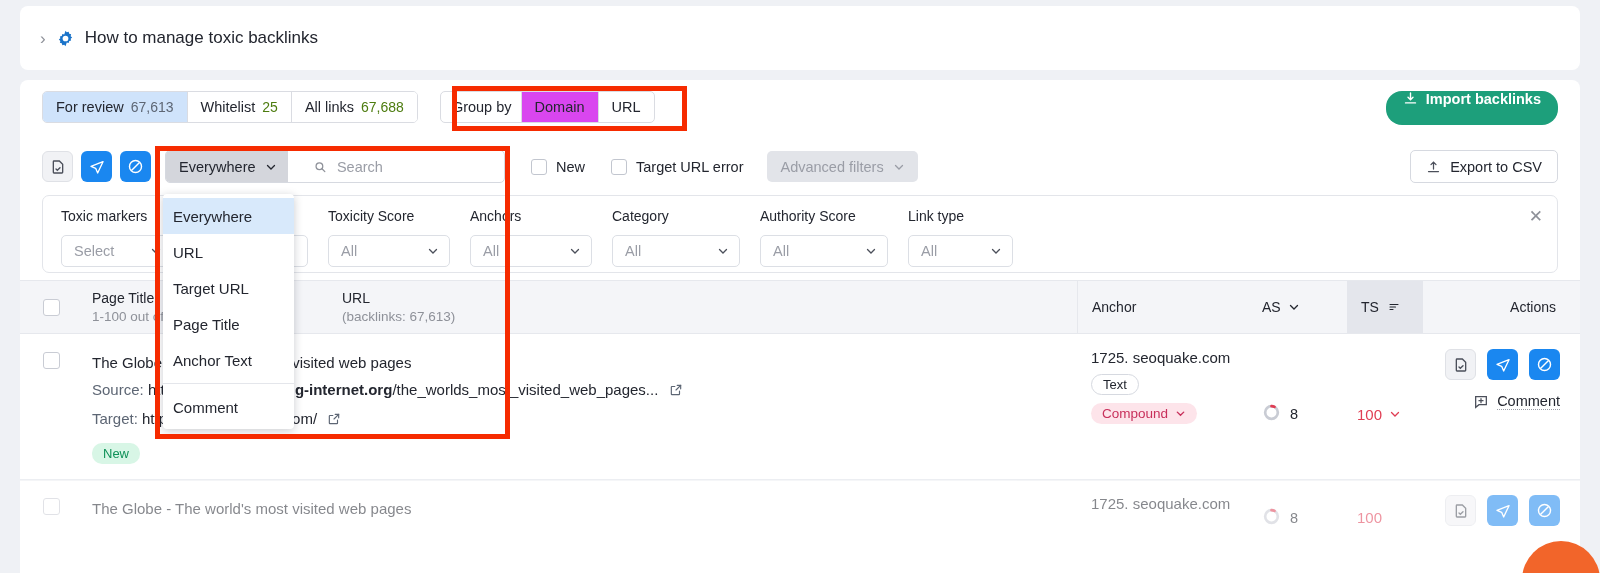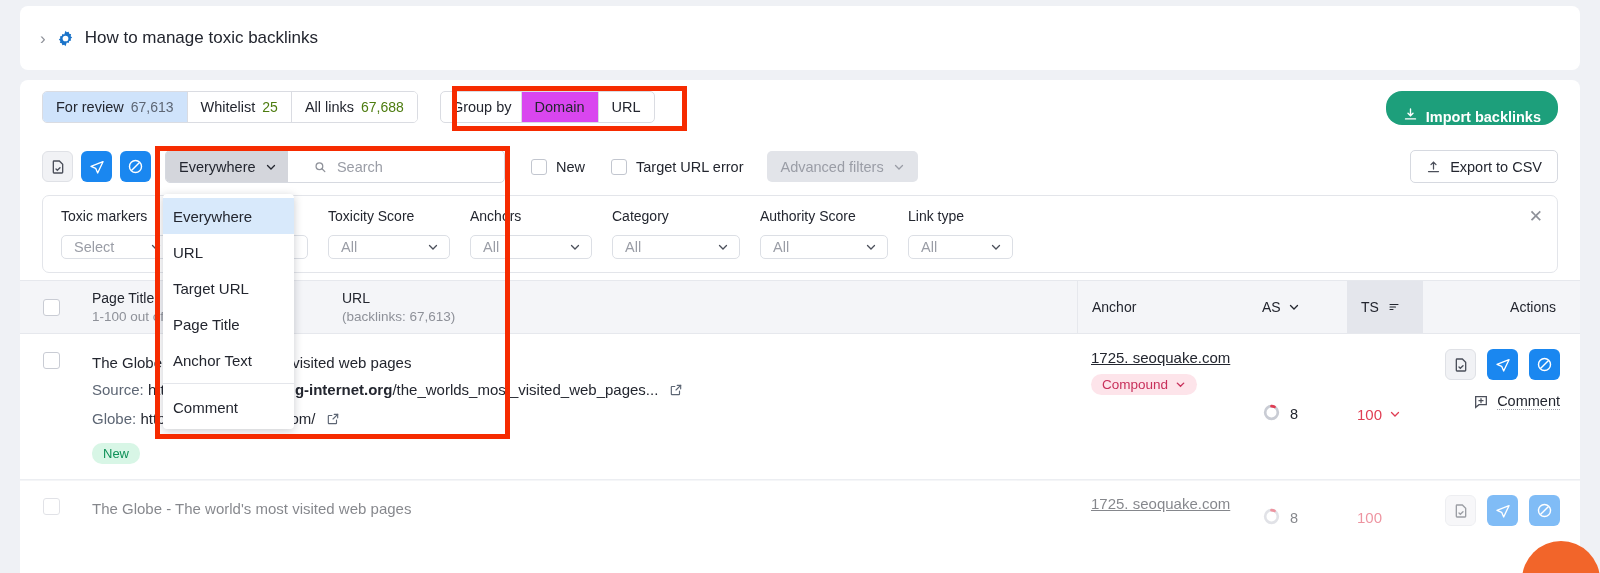--- a/index.html
+++ b/index.html
@@ -57,21 +57,21 @@
   .gbseg { display: flex; height: 100%; }
   .gbopt {
     display: flex; align-items: center; padding: 0 13px; font-size: 14.5px;
     border-left: 1px solid #dadce2; cursor: pointer;
   }
   .gbopt.active { background: #d946ef; }
 
   .importbtn {
     position: absolute; right: 22px; top: 11px; height: 34px;
     background: #1d9f7b; color: #fff; border: none; border-radius: 16px;
-    display: flex; align-items: flex-end; gap: 8px; padding: 0 17px;
+    display: flex; align-items: flex-start; gap: 8px; padding: 0 17px;
     font-size: 14.5px; font-family: inherit; cursor: pointer; font-weight: bold;
   }
 
   
   .toolbar { position: absolute; left: 22px; top: 70px; display: flex; align-items: center; }
   .sqbtn {
     width: 31px; height: 31px; border-radius: 6px; display: flex;
     align-items: center; justify-content: center; cursor: pointer; margin-right: 8px;
   }
   .sqbtn.ghost { background: #f1f2f5; border: 1px solid #dfe1e6; }
@@ -114,21 +114,21 @@
 
   
   .filterpanel {
     position: absolute; left: 22px; top: 115px; width: 1516px; height: 78px;
     border: 1px solid #e3e5ea; border-radius: 7px; background: #fff;
     display: flex; align-items: flex-start; padding: 12px 0 0 18px; gap: 20px;
   }
   .fgroup { display: flex; flex-direction: column; gap: 11px; }
   .flabel { font-size: 14px; color: #23262f; }
   .fselect {
-    height: 24px; border: 1px solid #dcdfe5; border-radius: 5px; background: #fff;
+    height: 32px; border: 1px solid #dcdfe5; border-radius: 5px; background: #fff;
     display: flex; align-items: center; justify-content: space-between;
     padding: 0 10px 0 12px; font-size: 14.5px; color: #9a9da6; cursor: pointer;
   }
   .panelclose {
     position: absolute; right: 14px; top: 12px; cursor: pointer; color: #8e9199;
     font-size: 17px; line-height: 1;
   }
 
   
   .thead {
@@ -167,21 +167,21 @@
   .extlink { display: inline-block; margin-left: 6px; vertical-align: -2px; }
   .newbadge {
     display: inline-block; background: #d8f6e6; color: #0f9158; font-size: 13px;
     border-radius: 10px; padding: 3px 11px; margin-top: 9px;
   }
   .metarow { margin-top: 11px; display: flex; gap: 22px; }
   .metarow span {
     font-size: 14.5px; color: #5d6674; border-bottom: 1px solid #c6c9d1; cursor: pointer;
   }
 
-  .cell-anchor { width: 185px; padding-left: 14px; text-decoration: underline; }
+  .cell-anchor { width: 185px; padding-left: 14px; }
   .anchtitle { font-size: 15px; color: #23262f; }
   .pillgray {
     display: inline-block; margin-top: 8px; border: 1px solid #d6d9e0; border-radius: 11px;
     padding: 2px 11px; font-size: 13px; color: #23262f; background: #fff;
   }
   .pillred {
     display: inline-flex; align-items: center; gap: 7px; margin-top: 8px;
     background: #fde4ea; border-radius: 11px; padding: 3px 11px; font-size: 13.5px; color: #c8305b;
   }
   .cell-as { width: 85px; display: flex; align-items: center; gap: 9px; }
@@ -433,35 +433,36 @@
         <span>http://</span><b>www.advertising-internet.org</b><span>/the_worlds_most_visited_web_pages...</span>
         <span class="extlink">
           <svg width="14" height="14" viewBox="0 0 24 24" fill="none" stroke="#5d6674" stroke-width="2" stroke-linecap="round">
             <path d="M14 4h6v6"></path>
               <path d="M20 4l-8 8"></path>
               <path d="M18 14v5a1 1 0 0 1-1 1H5a1 1 0 0 1-1-1V7a1 1 0 0 1 1-1h5"></path>
           </svg>
         </span>
       </div>
       <div class="ml">
-        <span class="lbl">Globe:</span>
+        <span class="lbl">Target:</span>
         <span>http://www.seoquake.com/</span>
         <span class="extlink">
           <svg width="14" height="14" viewBox="0 0 24 24" fill="none" stroke="#5d6674" stroke-width="2" stroke-linecap="round">
             <path d="M14 4h6v6"></path>
               <path d="M20 4l-8 8"></path>
               <path d="M18 14v5a1 1 0 0 1-1 1H5a1 1 0 0 1-1-1V7a1 1 0 0 1 1-1h5"></path>
           </svg>
         </span>
       </div>
       <div><span class="newbadge">New</span></div>
     </div>
 
     <div class="cell-anchor">
       <div class="anchtitle">1725. seoquake.com</div>
+      <div><span class="pillgray">Text</span></div>
       <div><span class="pillred">
         <span>Compound</span>
         <svg width="11" height="11" viewBox="0 0 24 24" fill="none" stroke="#c8305b" stroke-width="3" stroke-linecap="round">
               <path d="M5 9l7 7 7-7"></path>
             </svg>
       </span></div>
     </div>
 
     <div class="cell-as">
       <span>

